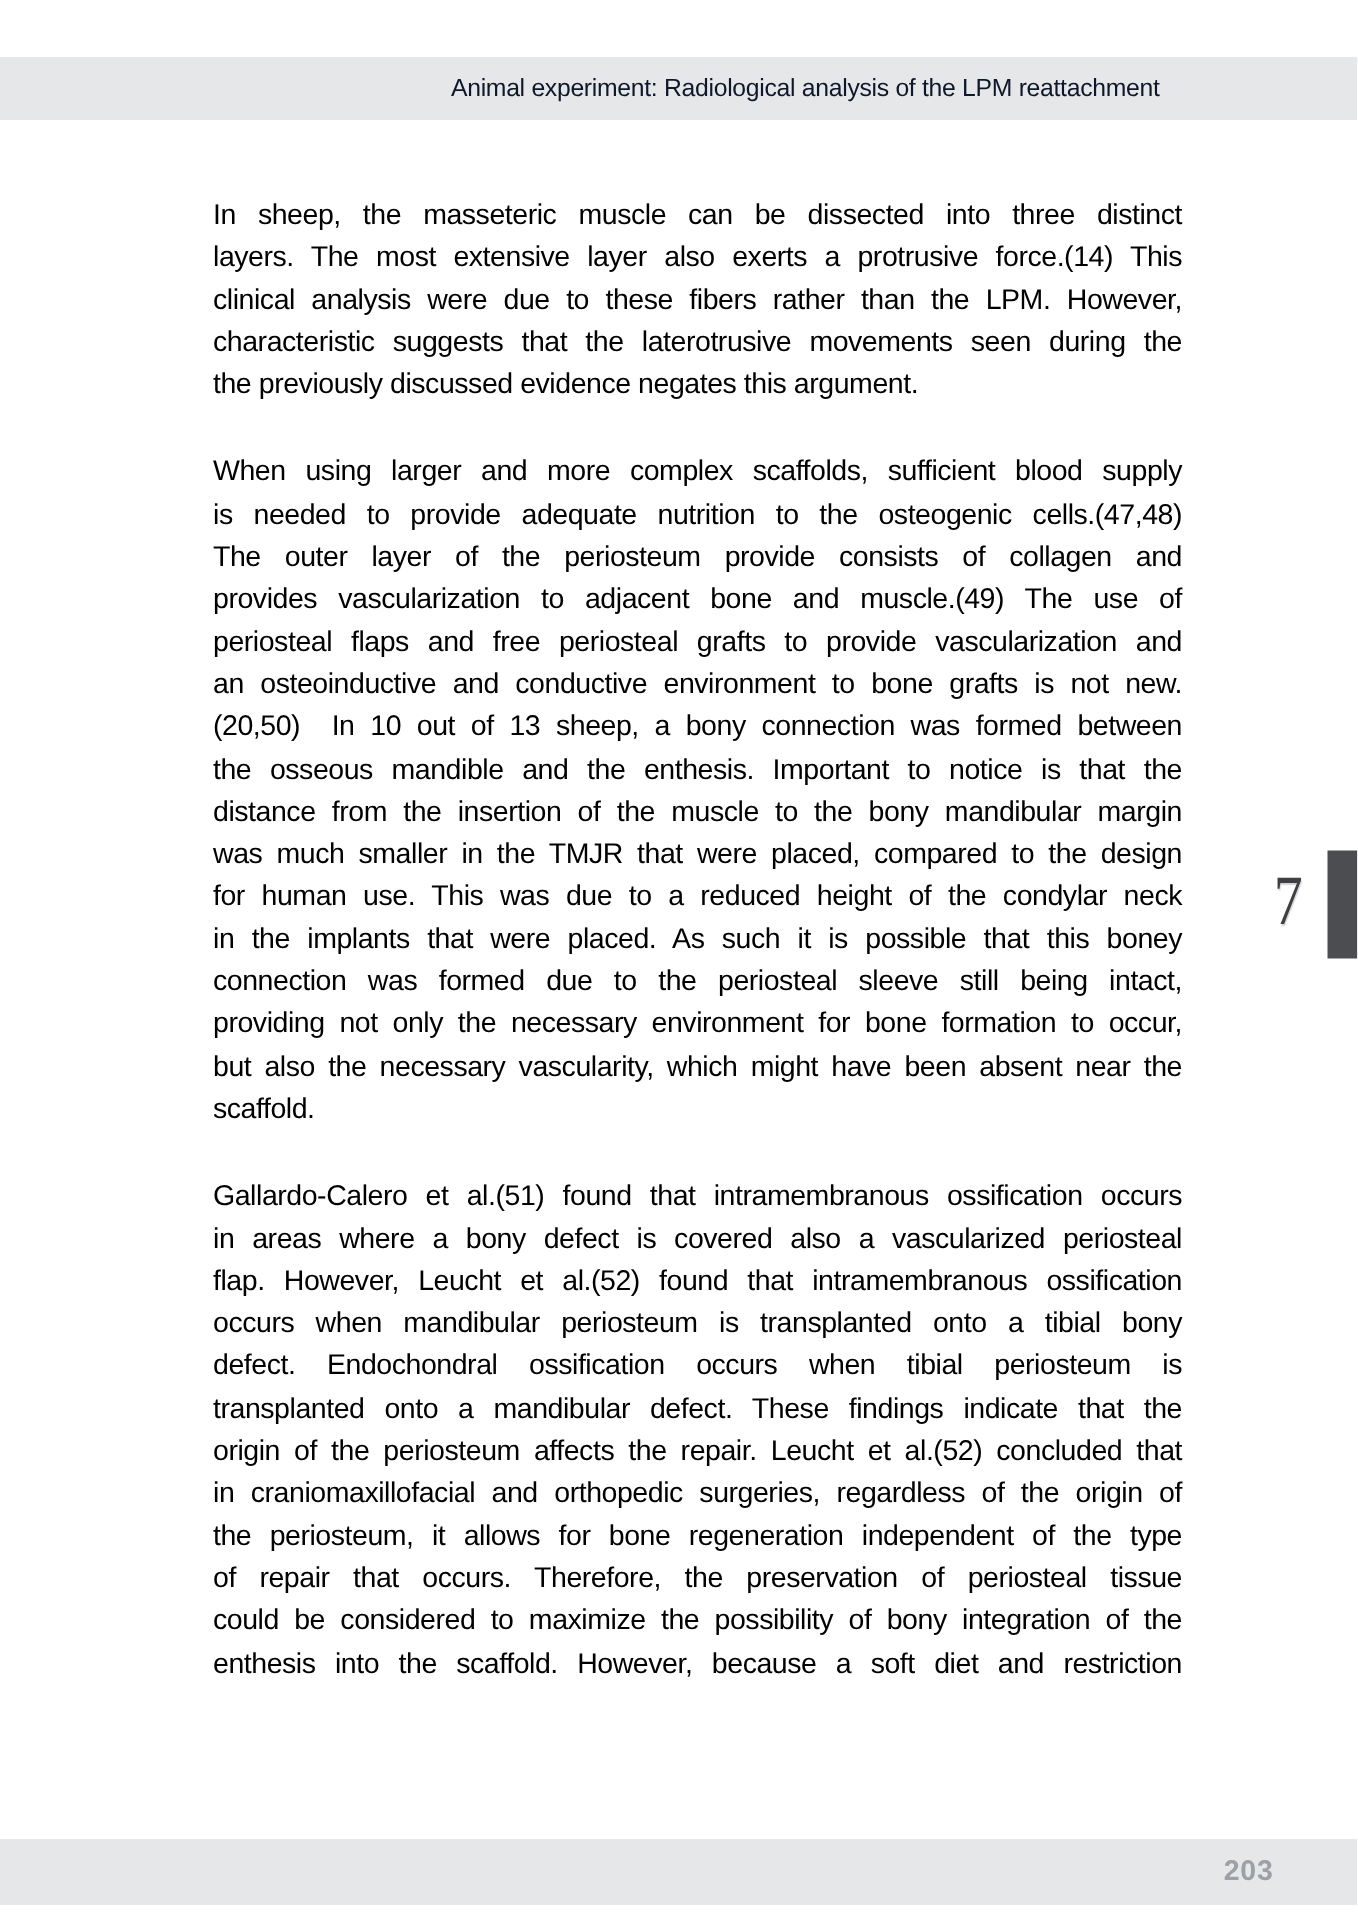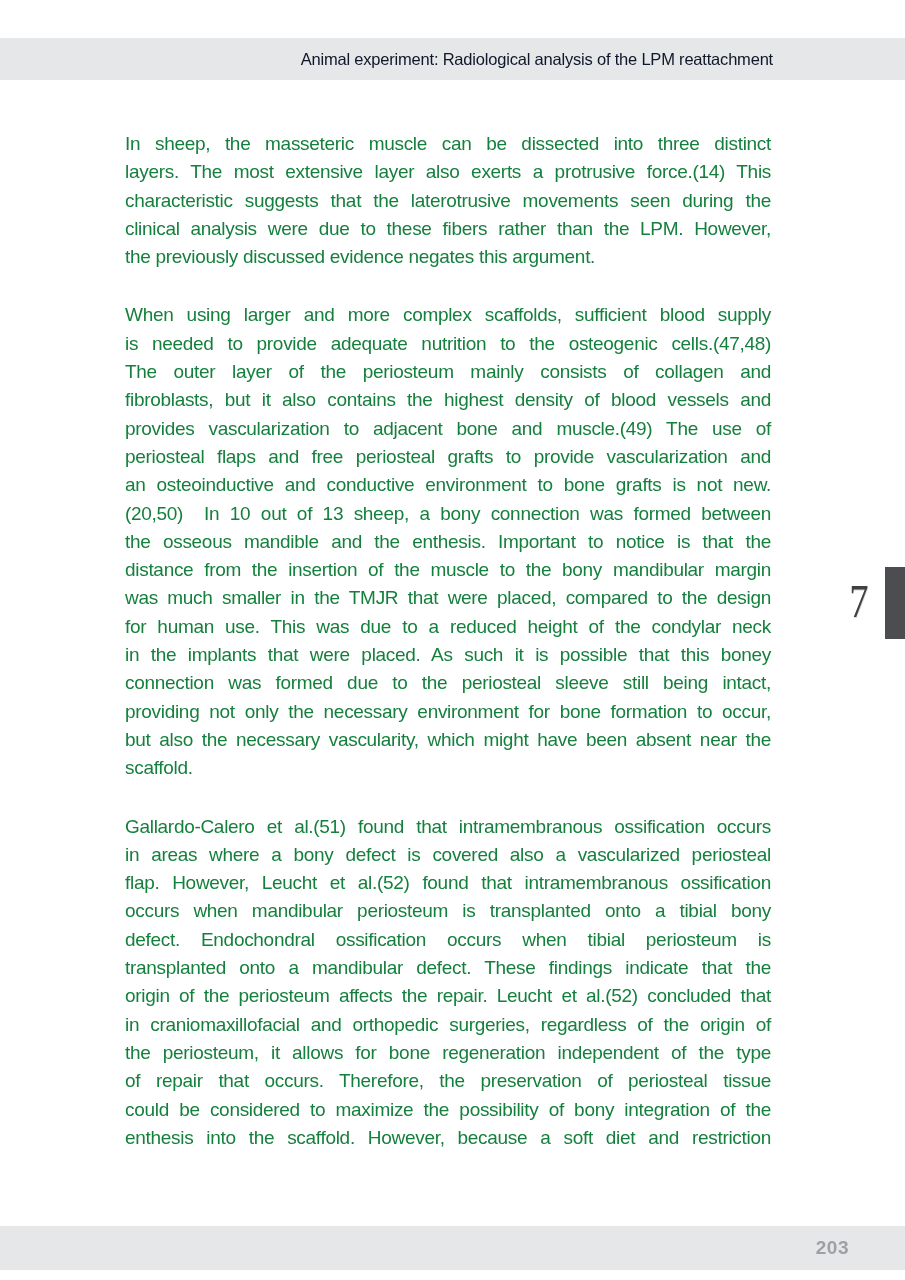--- a/index.html
+++ b/index.html
@@ -30,23 +30,23 @@
     font-size: 16.5px;
     color: #0f172a;
     letter-spacing: -0.2px;
     white-space: nowrap;
   }
 
   
   .body-text {
     position: absolute;
     top: 130px;
-    left: 125px;
+    left: 142px;
     width: 646px;
-    color: #15803d;
+    color: #000000;
     font-size: 19px;
     letter-spacing: -0.3px;
   }
   .paragraph { margin-bottom: 30px; }
   .paragraph:last-child { margin-bottom: 4px; }
   .line {
     display: block;
     line-height: 28.3px;
     height: 28.3px;
     text-align: justify;
@@ -108,29 +108,28 @@
 <div class="page">
 
   <div class="header-band">
     <span class="header-title">Animal experiment: Radiological analysis of the LPM reattachment</span>
   </div>
 
   <div class="body-text">
       <div class="paragraph">
         <div class="line">In sheep, the masseteric muscle can be dissected into three distinct</div>
         <div class="line">layers. The most extensive layer also exerts a protrusive force.(14) This</div>
+        <div class="line">clinical analysis were due to these fibers rather than the LPM. However,</div>
         <div class="line">characteristic suggests that the laterotrusive movements seen during the</div>
-        <div class="line">clinical analysis were due to these fibers rather than the LPM. However,</div>
         <div class="line paragraph-end">the previously discussed evidence negates this argument.</div>
       </div>
       <div class="paragraph">
         <div class="line">When using larger and more complex scaffolds, sufficient blood supply</div>
         <div class="line">is needed to provide adequate nutrition to the osteogenic cells.(47,48)</div>
-        <div class="line">The outer layer of the periosteum mainly consists of collagen and</div>
-        <div class="line">fibroblasts, but it also contains the highest density of blood vessels and</div>
+        <div class="line">The outer layer of the periosteum provide consists of collagen and</div>
         <div class="line">provides vascularization to adjacent bone and muscle.(49) The use of</div>
         <div class="line">periosteal flaps and free periosteal grafts to provide vascularization and</div>
         <div class="line">an osteoinductive and conductive environment to bone grafts is not new.</div>
         <div class="line">(20,50)&nbsp; In 10 out of 13 sheep, a bony connection was formed between</div>
         <div class="line">the osseous mandible and the enthesis. Important to notice is that the</div>
         <div class="line">distance from the insertion of the muscle to the bony mandibular margin</div>
         <div class="line">was much smaller in the TMJR that were placed, compared to the design</div>
         <div class="line">for human use. This was due to a reduced height of the condylar neck</div>
         <div class="line">in the implants that were placed. As such it is possible that this boney</div>
         <div class="line">connection was formed due to the periosteal sleeve still being intact,</div>

